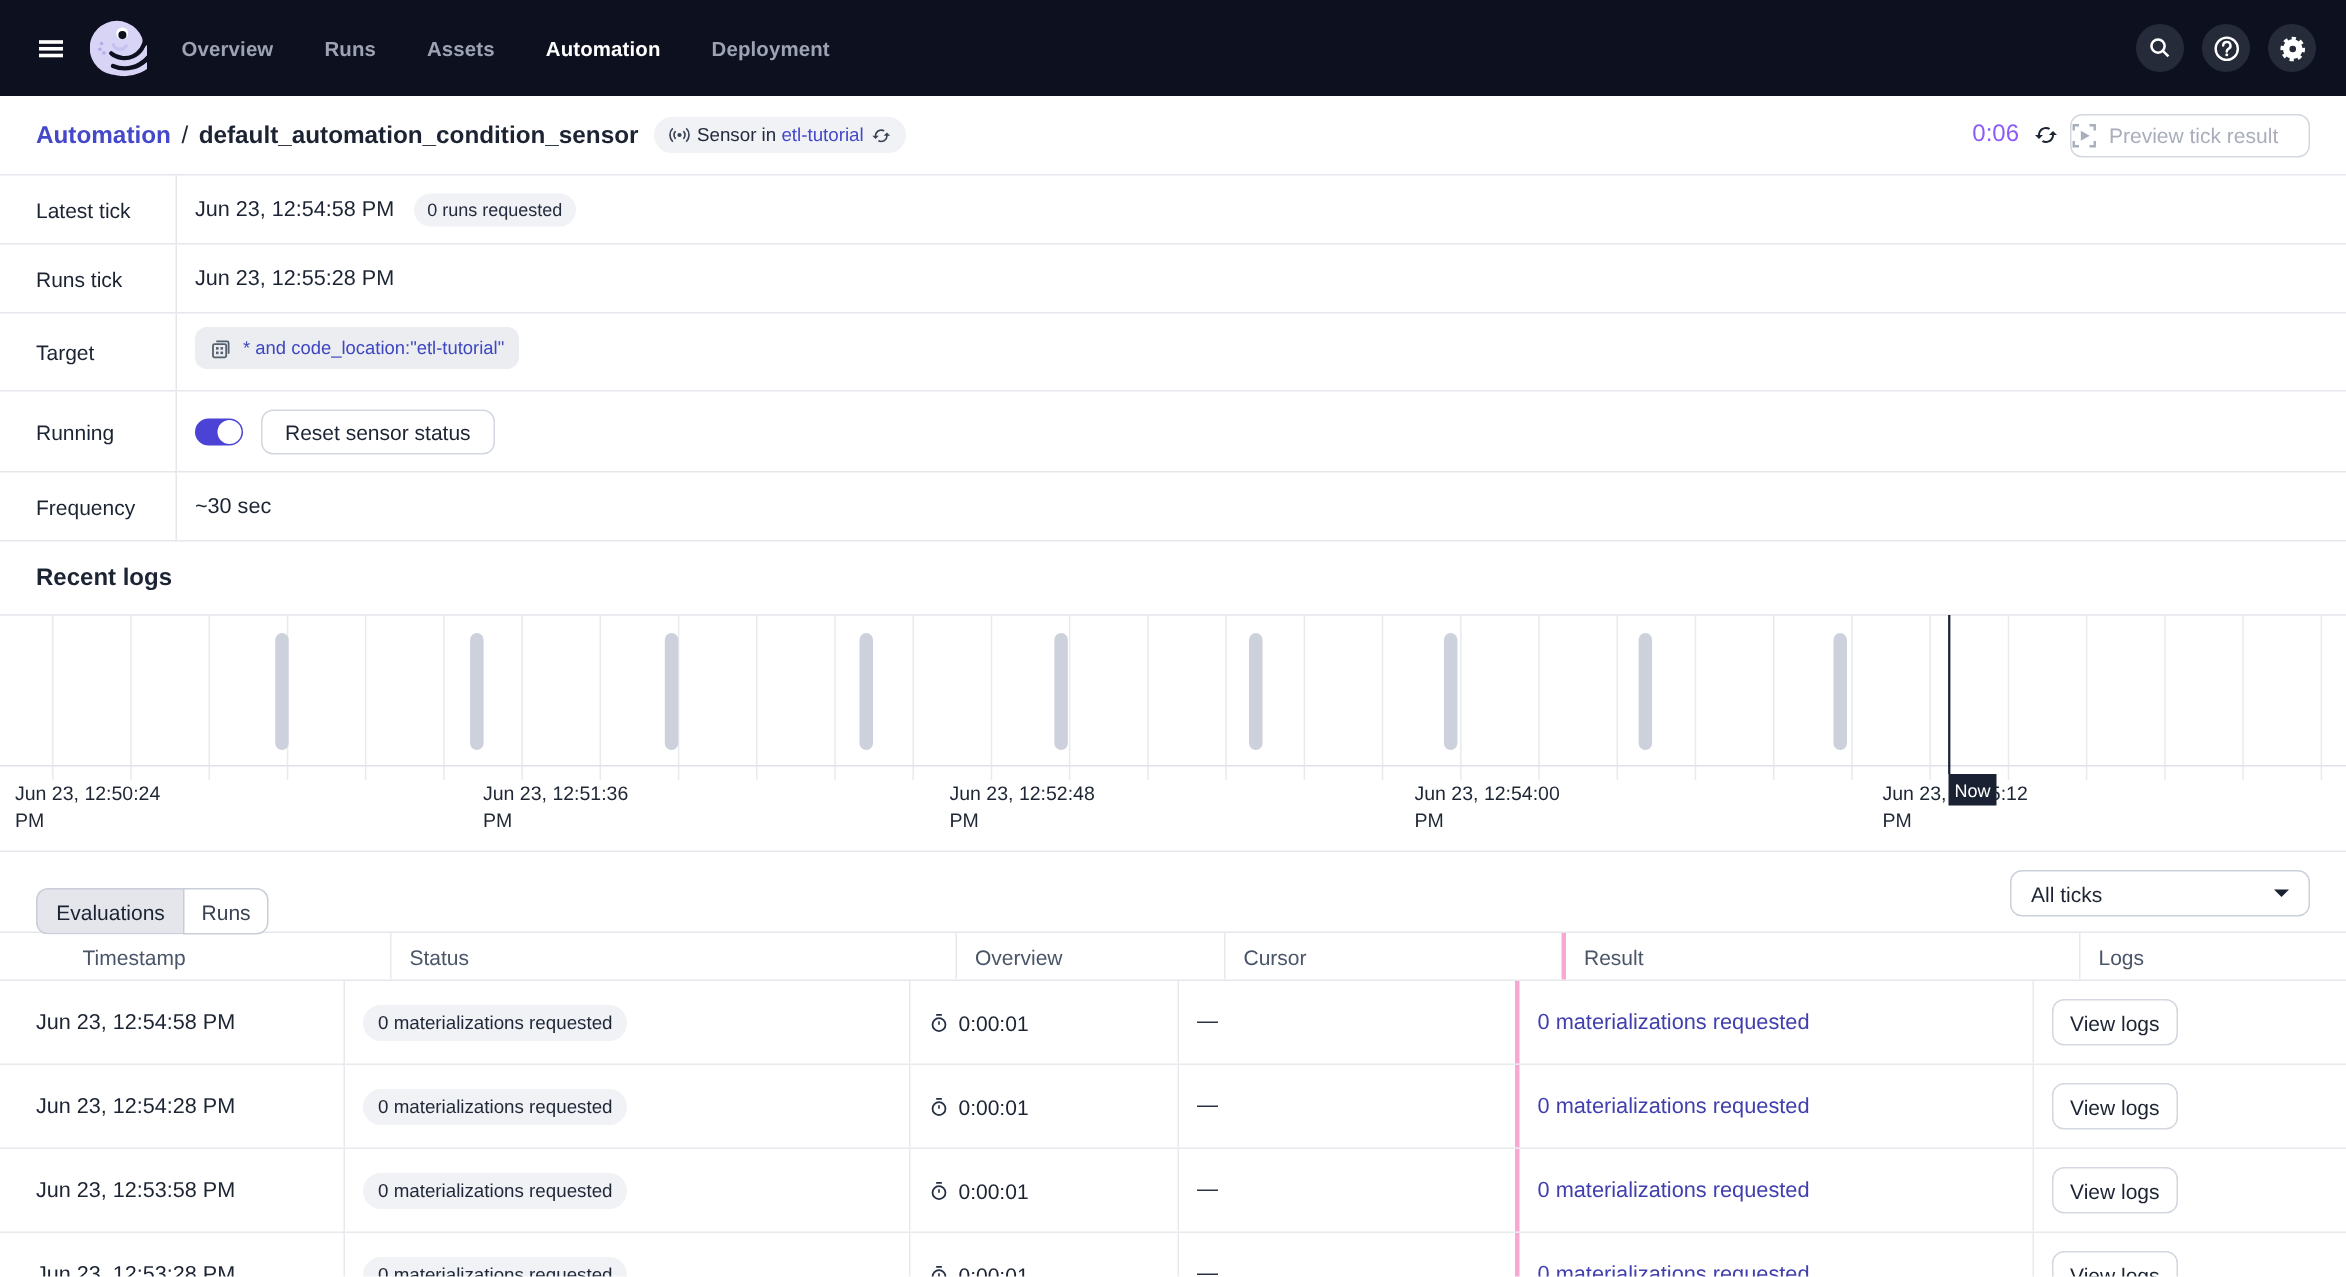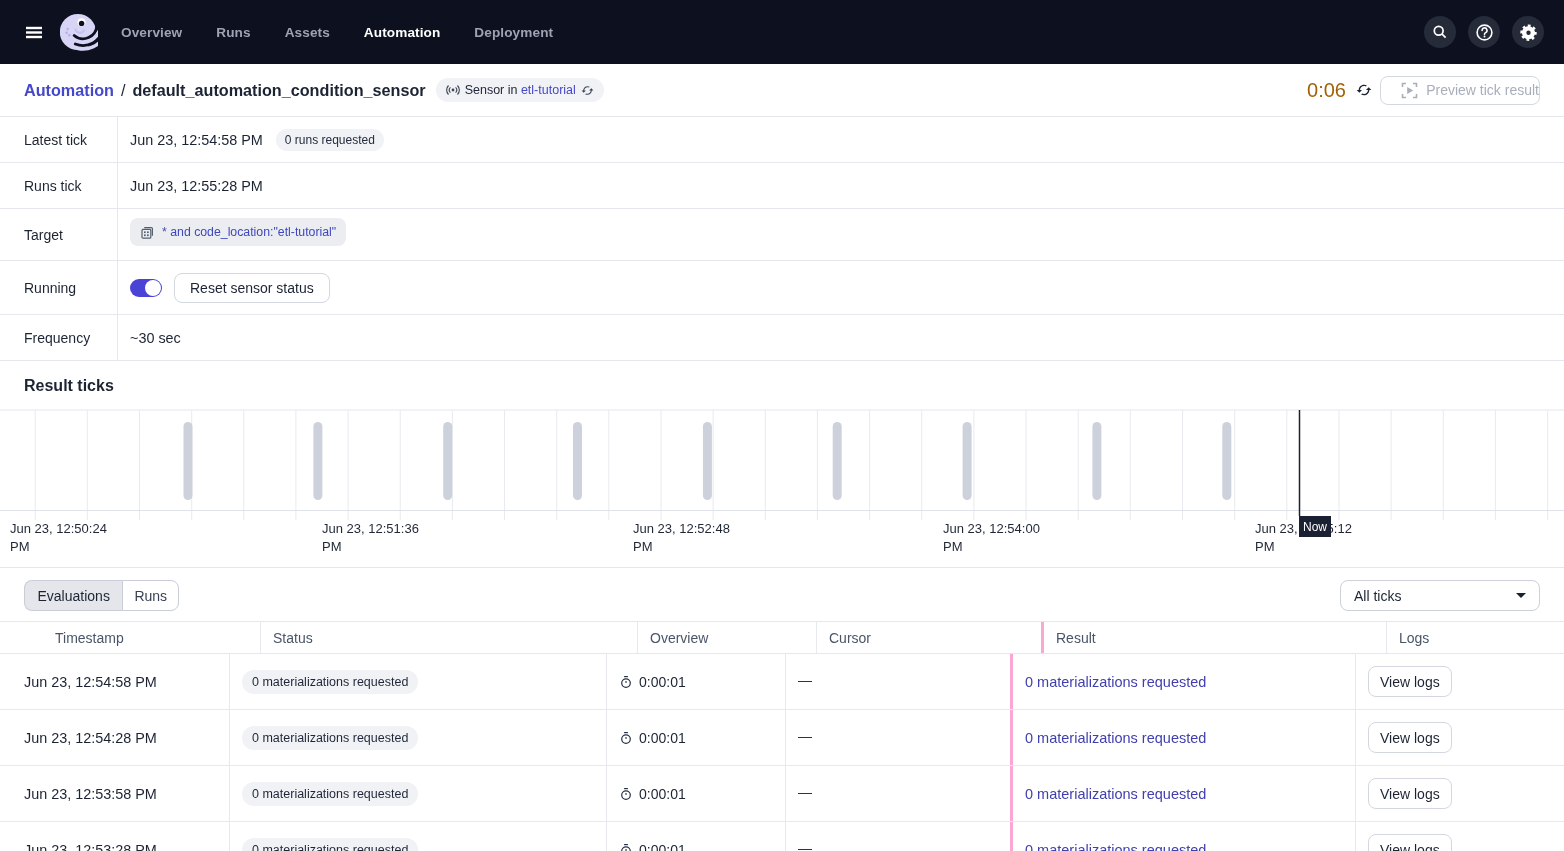--- a/index.html
+++ b/index.html
@@ -10,35 +10,35 @@
 .navlinks a.active { color:#ffffff; }
 .navright { position:absolute; right:20px; display:flex; column-gap:12px; }
 .navcirc { width:32px; height:32px; border-radius:50%; background:#262b3a; display:flex; align-items:center; justify-content:center; }
 .crumbrow { height:52px; display:flex; align-items:center; padding:0 20px 0 24px; position:relative; }
 .crumb { font-size:16.2px; font-weight:700; }
 .crumb a { color:#4448c9; text-decoration:none; }
 .crumb .sep { font-weight:400; color:#1c2433; padding:0 7px; }
 .sensortag { margin-left:10px; height:24px; background:#f1f2f6; border-radius:12px; display:flex; align-items:center; padding:0 10px; font-size:12.5px; color:#232a3b; column-gap:5px; }
 .sensortag .loc { color:#4448c9; }
 .crumbright { position:absolute; right:24px; display:flex; align-items:center; }
-.counter { font-size:20px; color:#a16207;padding-left:11px; }
-.btn { display:inline-flex; align-items:center; justify-content:flex-end; height:31px; border:1px solid #d3d7e0; border-radius:8px; background:#fff; font-size:14px; color:#1c2433; }
+.counter { font-size:16px; color:#8b5cf6;padding-left:11px; }
+.btn { display:inline-flex; align-items:center; justify-content:flex-start; height:31px; border:1px solid #d3d7e0; border-radius:8px; background:#fff; font-size:14px; color:#1c2433; }
 .previewbtn { width:160px; height:29px; color:#a9aebc; column-gap:8px; margin-left:8px; }
 .metarow { display:flex; border-bottom:1px solid #e5e7ec; align-items:center; }
 .metarow .lbl { width:118px; align-self:stretch; border-right:1px solid #e5e7ec; display:flex; align-items:center; padding-left:24px; font-size:14px; flex:none; }
 .metarow .val { padding-left:12px; display:flex; align-items:center; font-size:14.4px; }
 .graypill { background:#f1f2f5; border-radius:11px; height:22px; display:inline-flex; align-items:center; padding:0 9px; font-size:12px; color:#242c3d; }
 .targetpill { background:#ebedf1; border-radius:8px; height:28px; display:inline-flex; align-items:center; padding:0 10px; font-size:12.3px; margin-top:-5px; color:#3f47c0; column-gap:7px; }
 .toggle { width:32px; height:18px; border-radius:9px; background:#4b42d6; position:relative; }
 .toggle .knob { position:absolute; right:1px; top:1px; width:16px; height:16px; background:#fff; border-radius:50%; }
 .resetbtn { margin-left:12px; padding:0 15px; height:30px; }
 .section-title { font-size:16px; font-weight:700; padding:16px 0 0 24px; }
 .tabsrow { border-top:1px solid #e5e7ec; height:54px; position:relative; }
 .tabgroup { position:absolute; left:24px; top:12px; display:flex; }
-.tab { height:31px; display:flex; align-items:center; padding:0 10.5px; border:1px solid #c9cdd7; font-size:14px; background:#fff; }
+.tab { height:31px; display:flex; align-items:center; padding:0 10.5px; border:1px solid #c9cdd7; font-size:14px; background:#fff;margin-top:12px; }
 .tab.first { border-radius:8px 0 0 8px; background:#e4e6eb; border-right:none; padding:0 12.5px; }
 .tab.second { border-radius:0 8px 8px 0; color:#3a4354; padding:0 11px; }
 .allticks { position:absolute; right:24px; top:12px; width:200px; height:31px; border:1px solid #ccd1da; border-radius:8px; display:flex; align-items:center; padding:0 13px; font-size:14px; position:absolute; }
 .allticks .caret { position:absolute; right:13px; width:0; height:0; border-left:5px solid transparent; border-right:5px solid transparent; border-top:5px solid #1a2133; }
 .thead { display:flex; border-top:1px solid #e5e7ec; border-bottom:1px solid #e5e7ec; height:33px; align-items:center; font-size:14px; color:#4a5568; }
 .trow { display:flex; border-bottom:1px solid #e7e9ee; height:56px; align-items:center; font-size:14px; }
 .c { display:flex; align-items:center; align-self:stretch; }
 .c1 { width:230px; padding-left:24px; flex:none; border-right:1px solid #e7e9ee; font-size:14.4px; }
 .c2 { width:377px; padding-left:12px; flex:none; border-right:1px solid #e7e9ee; }
 .c3 { width:179px; padding-left:12px; flex:none; border-right:1px solid #e7e9ee; }
@@ -164,21 +164,21 @@
         </span>
         <span class="btn resetbtn">Reset sensor status</span>
       </div>
     </div>
   <div class="metarow" style="height:46px">
       <div class="lbl">Frequency</div>
       <div class="val">~30 sec</div>
     </div>
 </div>
 <div class="ticksection" style="position:relative; height:206px;">
-  <div class="section-title">Result ticks</div>
+  <div class="section-title">Recent logs</div>
   <svg width="1564" height="206" viewBox="0 0 1564 206" style="position:absolute; left:0; top:0;">
     <line x1="0" y1="49" x2="1564" y2="49" stroke="#e3e6eb" stroke-width="1"></line>
     <line x1="35.2" y1="49" x2="35.2" y2="159" stroke="#e8eaef" stroke-width="1"></line>
 <line x1="87.3" y1="49" x2="87.3" y2="159" stroke="#e8eaef" stroke-width="1"></line>
 <line x1="139.5" y1="49" x2="139.5" y2="159" stroke="#e8eaef" stroke-width="1"></line>
 <line x1="191.7" y1="49" x2="191.7" y2="159" stroke="#e8eaef" stroke-width="1"></line>
 <line x1="243.8" y1="49" x2="243.8" y2="159" stroke="#e8eaef" stroke-width="1"></line>
 <line x1="295.9" y1="49" x2="295.9" y2="159" stroke="#e8eaef" stroke-width="1"></line>
 <line x1="348.1" y1="49" x2="348.1" y2="159" stroke="#e8eaef" stroke-width="1"></line>
 <line x1="400.2" y1="49" x2="400.2" y2="159" stroke="#e8eaef" stroke-width="1"></line>

